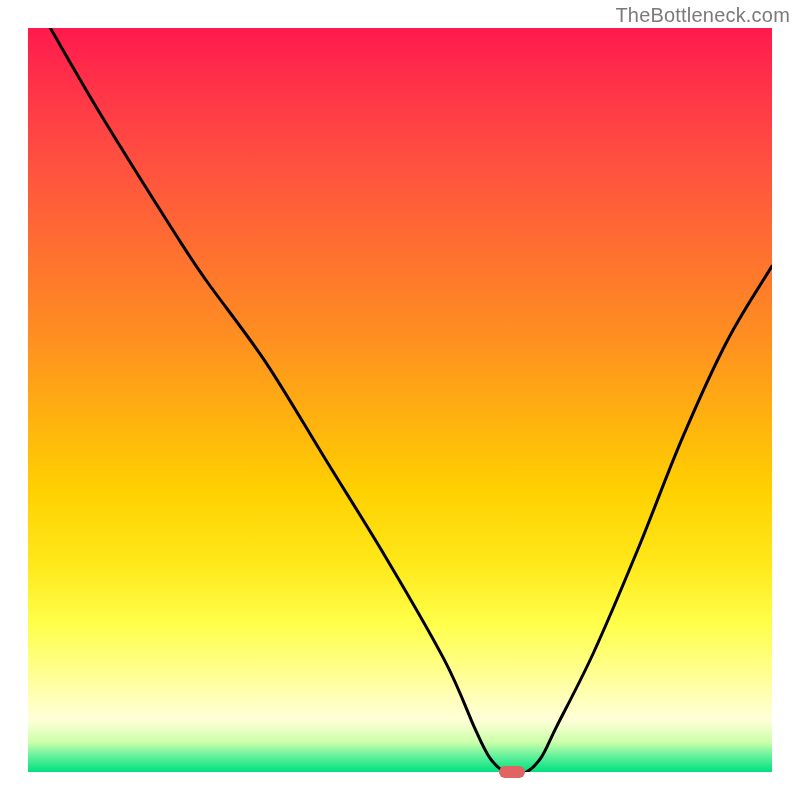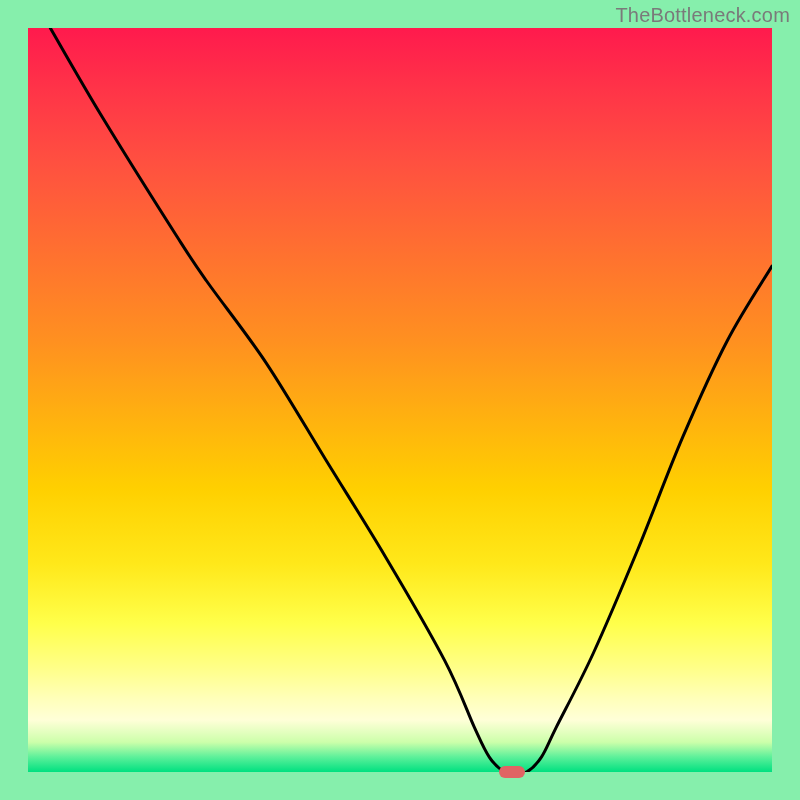--- a/index.html
+++ b/index.html
@@ -9,21 +9,21 @@
     height: 800px;
     background: #000;
     overflow: hidden;
   }
   .frame {
     position: absolute;
     left: 0;
     top: 0;
     width: 800px;
     height: 800px;
-    background: #86efac;
+    background: #ffffff;
   }
   .plot-area {
     position: absolute;
     left: 28px;
     top: 28px;
     width: 744px;
     height: 744px;
     background: linear-gradient(to bottom,
       #ff1a4d 0%,
       #ff3348 8%,

